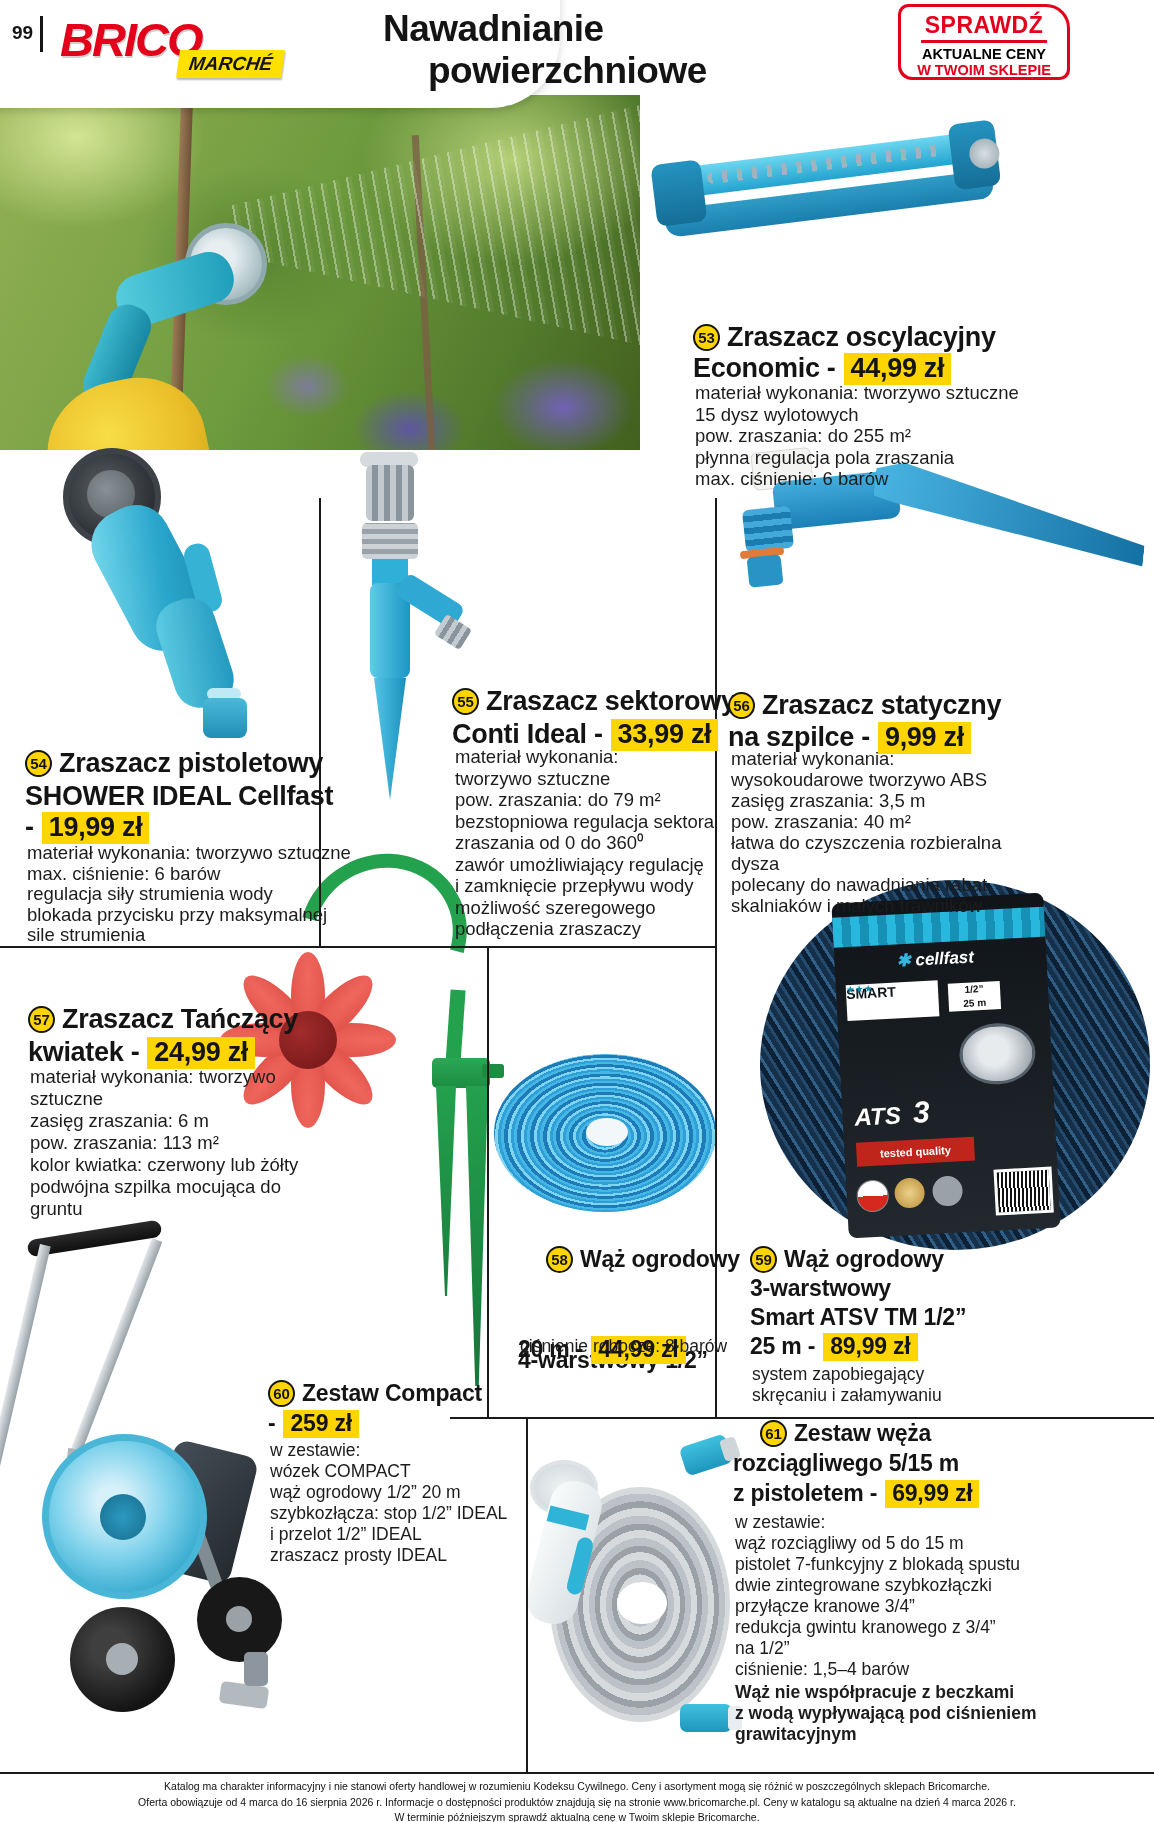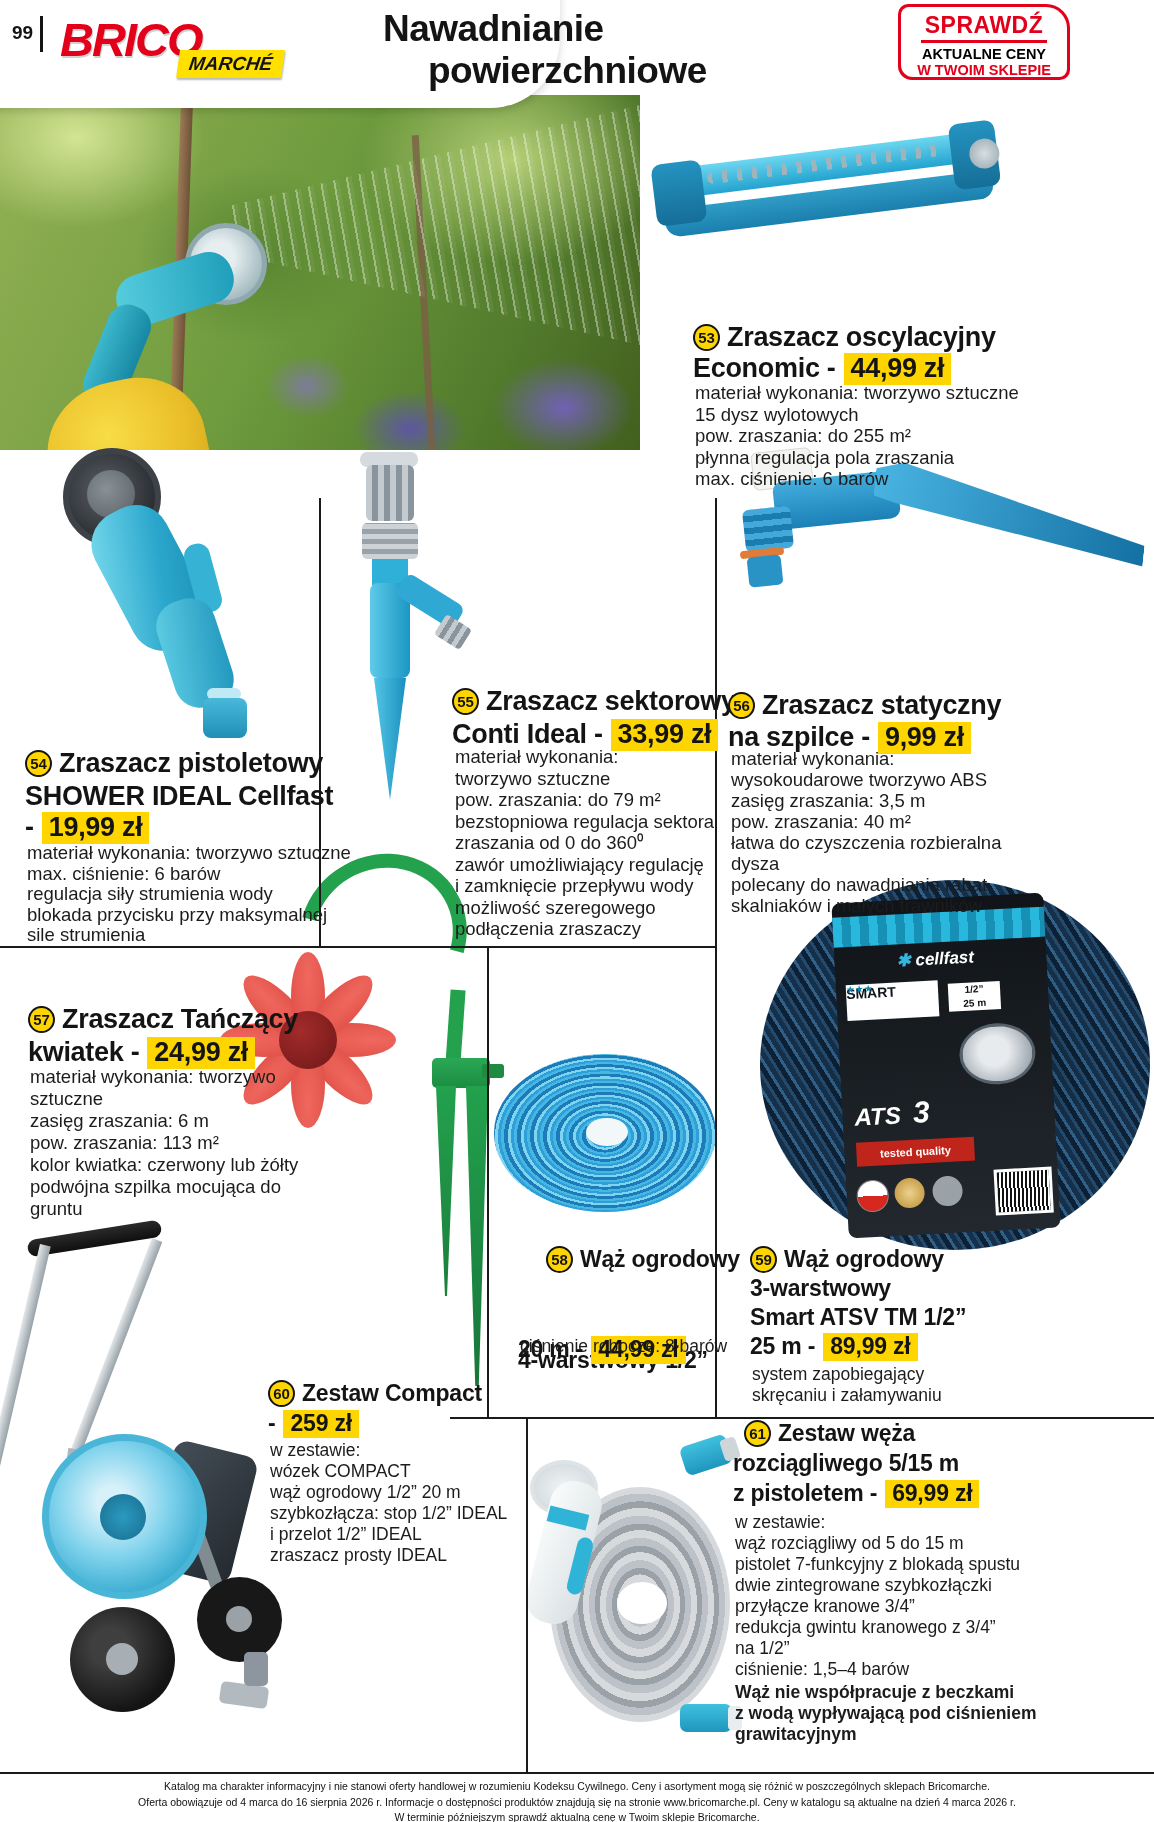--- a/index.html
+++ b/index.html
@@ -297,21 +297,21 @@
     <div style="left:85px;top:150px;width:50px;height:42px;border-radius:50%;background:#fff;"></div>
     <div style="left:-2px;top:28px;width:60px;height:48px;border-radius:50%;background:radial-gradient(#f2f5f6,#ccd4d8);border:4px solid #dde3e6;"></div>
     <div style="left:6px;top:48px;width:52px;height:145px;border-radius:24px;background:linear-gradient(100deg,#fbfdfd,#d9e0e3);transform:rotate(14deg);"></div>
     <div style="left:16px;top:78px;width:40px;height:16px;background:#2fb3d6;transform:rotate(14deg);"></div>
     <div style="left:40px;top:105px;width:16px;height:58px;border-radius:8px;background:#2fb3d6;transform:rotate(14deg);"></div>
     <div style="left:150px;top:8px;width:48px;height:30px;border-radius:7px;background:linear-gradient(#3fc0de,#1f96bd);transform:rotate(-18deg);"></div>
     <div style="left:190px;top:6px;width:16px;height:22px;border-radius:4px;background:#cfd6da;transform:rotate(-18deg);"></div>
     <div style="left:148px;top:272px;width:52px;height:28px;border-radius:7px;background:linear-gradient(#3fc0de,#1f96bd);"></div>
     <div style="left:196px;top:274px;width:14px;height:24px;border-radius:4px;background:#e8edef;"></div>
   </div>
-  <div class="txt trow" style="left:744px;top:1420px;justify-content:space-between;">
+  <div class="txt trow" style="left:760px;top:1420px;justify-content:space-between;">
     <span class="num">61</span>
     <span class="tline-sm">Zestaw węża</span>
   </div>
   <div class="txt tline-sm" style="left:733px;top:1450px;">rozciągliwego 5/15 m</div>
   <div class="txt tline-sm" style="left:733px;top:1480px;">
     <span class="mr">z pistoletem -</span><span class="price">69,99 zł</span>
   </div>
   <div class="txt pd-sm" style="left:735px;top:1512px;">w zestawie:
 wąż rozciągliwy od 5 do 15 m
 pistolet 7-funkcyjny z blokadą spustu

